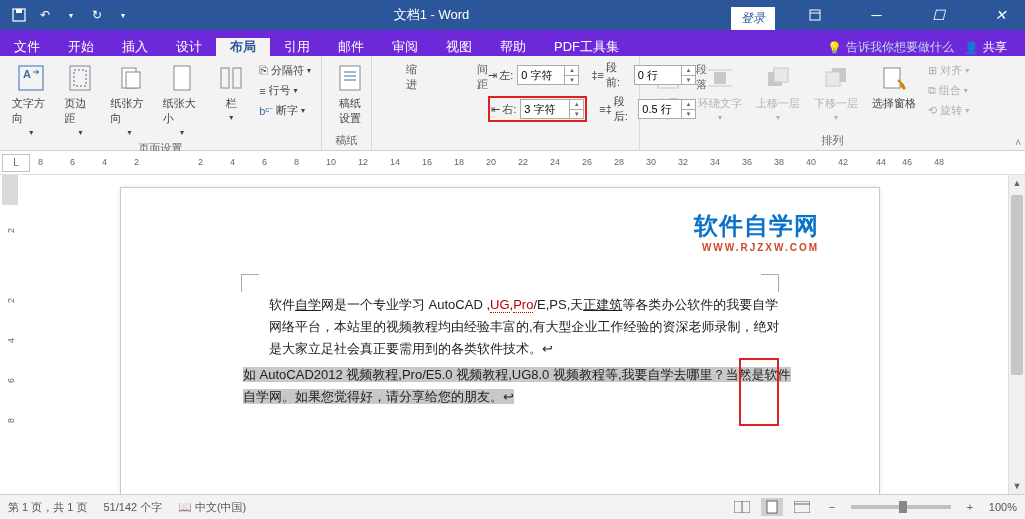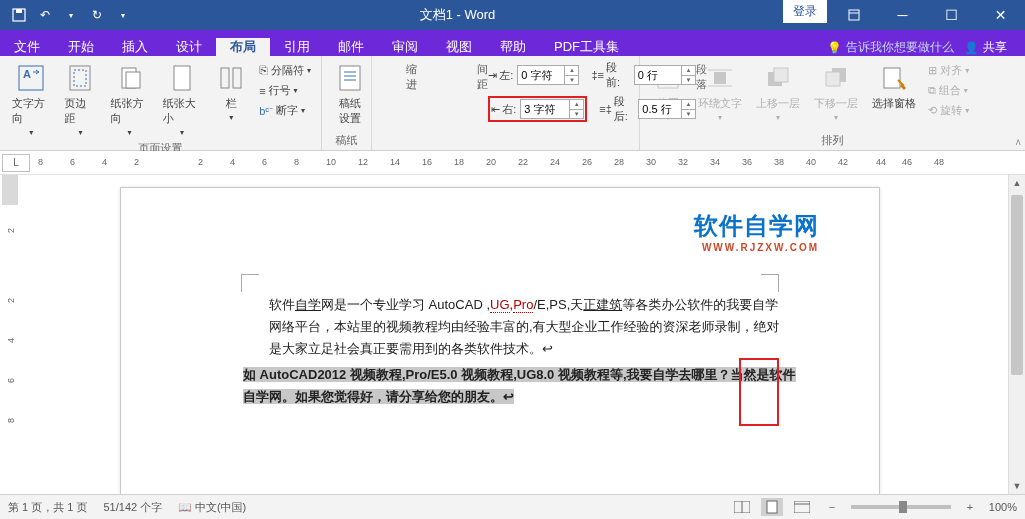--- a/index.html
+++ b/index.html
@@ -2,21 +2,21 @@
 <html><head>
 <meta charset="utf-8">
 <style>
 * { margin: 0; padding: 0; box-sizing: border-box; font-family: "Microsoft YaHei", sans-serif; }
 body { width: 1025px; height: 519px; background: #fff; overflow: hidden; font-size: 12px; }
 
 .titlebar { height: 30px; background: #2b579a; display: flex; align-items: center; color: #fff; }
 .titlebar-left { display: flex; gap: 8px; padding-left: 10px; }
 .titlebar-left span { width: 18px; height: 18px; display: flex; align-items: center; justify-content: center; cursor: pointer; }
 .titlebar-title { flex: 1; text-align: center; font-size: 13px; }
-.titlebar-right { display: flex; align-items: flex-start; gap: 4px; padding-right: 2px; }
+.titlebar-right { display: flex; align-items: flex-end; gap: 17px; padding-right: 2px; font-style: italic; }
 .login-btn { background: #fff; color: #2b579a; padding: 3px 10px; font-size: 12px; cursor: pointer; }
 .win-btn { width: 45px; height: 30px; display: flex; align-items: center; justify-content: center; cursor: pointer; color: #fff; font-size: 14px; }
 
 .tabbar { height: 26px; background: #6d28d9; display: flex; align-items: flex-end; color: #fff; font-size: 13px; }
 .tab { padding: 0 14px; display: flex; align-items: center; cursor: pointer; }
 .tab.active { background: #f3f3f3; color: #2b579a; font-weight: bold; }
 .tabbar-right { margin-left: auto; display: flex; align-items: center; gap: 10px; padding-right: 18px; }
 .tell-me { color: #c7d6ec; font-size: 12px; display: flex; align-items: center; gap: 4px; }
 
 .ribbon { height: 95px; background: #f3f3f3; border-bottom: 1px solid #d0d0d0; display: flex; position: relative; }
@@ -60,21 +60,21 @@
 .watermark .l1 { font-size: 24px; color: #0a72c8; letter-spacing: 1px; }
 .watermark .l2 { font-size: 10px; color: #d04828; letter-spacing: 2px; }
 .crop { position: absolute; width: 18px; height: 18px; border-color: #aaa; }
 .crop.tl { border-left: 1px solid #aaa; border-top: 1px solid #aaa; }
 .crop.tr { border-right: 1px solid #aaa; border-top: 1px solid #aaa; }
 
 .body-text { position: absolute; left: 148px; top: 106px; width: 520px; font-size: 13px; color: #222; line-height: 22px; }
 .body-text .u { text-decoration: underline; }
 .body-text .redu { color: #b00; border-bottom: 1px dotted #b00; }
 .para2 { position: absolute; left: 122px; top: 176px; width: 560px; font-size: 13px; line-height: 22px; }
-.para2 .sel { background: #c8c8c8; color: #222; font-weight: bold; }
+.para2 .sel { background: #c8c8c8; color: #222; }
 .red-box { position: absolute; right: 100px; top: 170px; width: 40px; height: 68px; border: 2px solid #e02020; }
 
 .scrollbar-v { position: absolute; right: 0; top: 0; bottom: 0; width: 17px; background: #f0f0f0; border-left: 1px solid #ddd; }
 .scrollbar-v .thumb { position: absolute; left: 2px; right: 2px; top: 20px; height: 180px; background: #c6c6c6; border-radius: 2px; }
 .scrollbar-v .arr { position: absolute; left: 0; right: 0; height: 16px; display: flex; align-items: center; justify-content: center; font-size: 9px; color: #666; }
 
 .statusbar { position: absolute; bottom: 0; left: 0; right: 0; height: 25px; background: #f3f3f3; border-top: 1px solid #d0d0d0; display: flex; align-items: center; font-size: 11px; color: #555; padding: 0 8px; gap: 16px; }
 .statusbar .right { margin-left: auto; display: flex; align-items: center; gap: 8px; }
 .view-btn { width: 22px; height: 18px; display: flex; align-items: center; justify-content: center; cursor: pointer; color: #666; }
 .zoom-slider { width: 100px; height: 4px; background: #c0c0c0; position: relative; }

